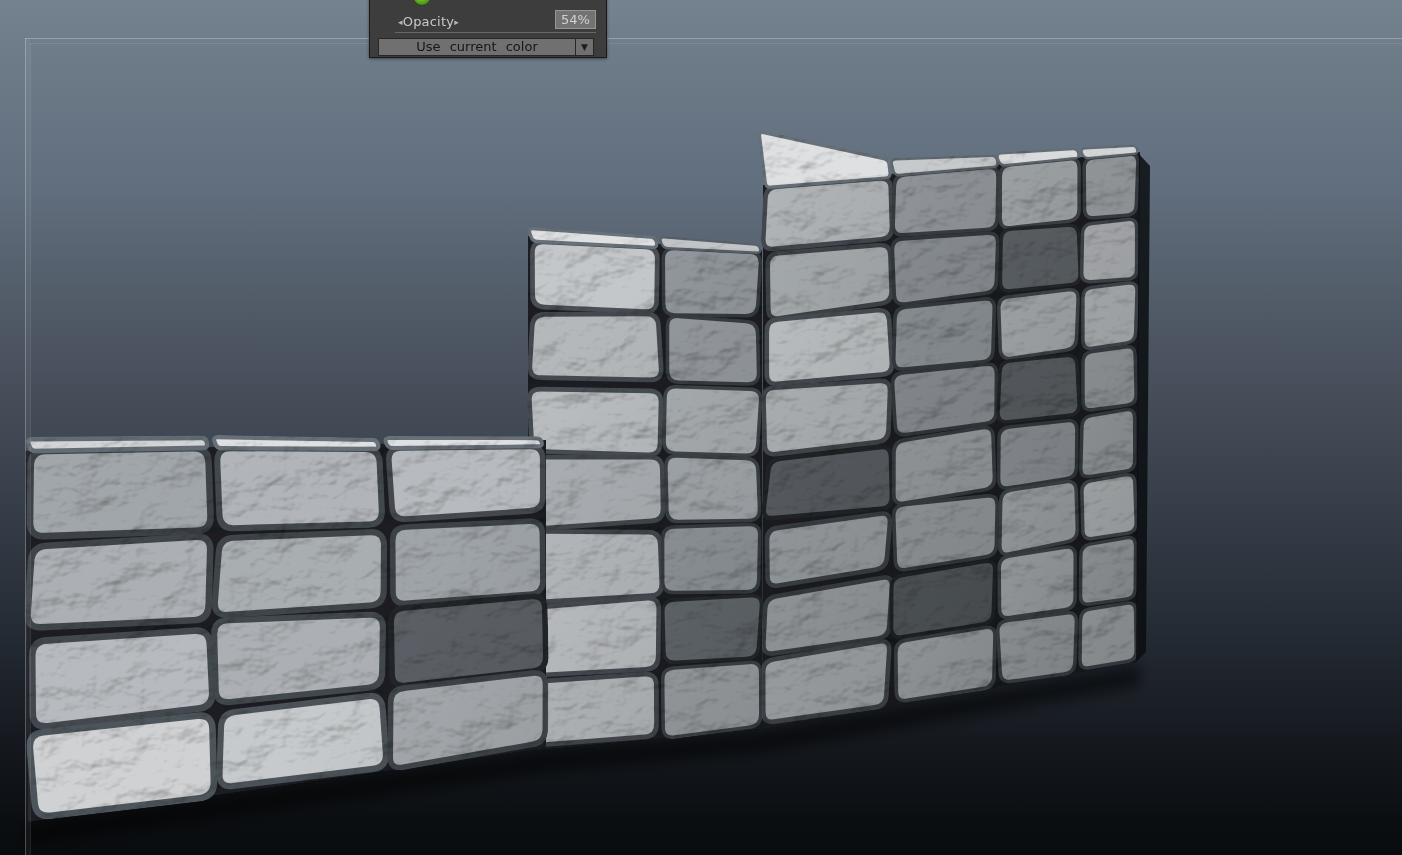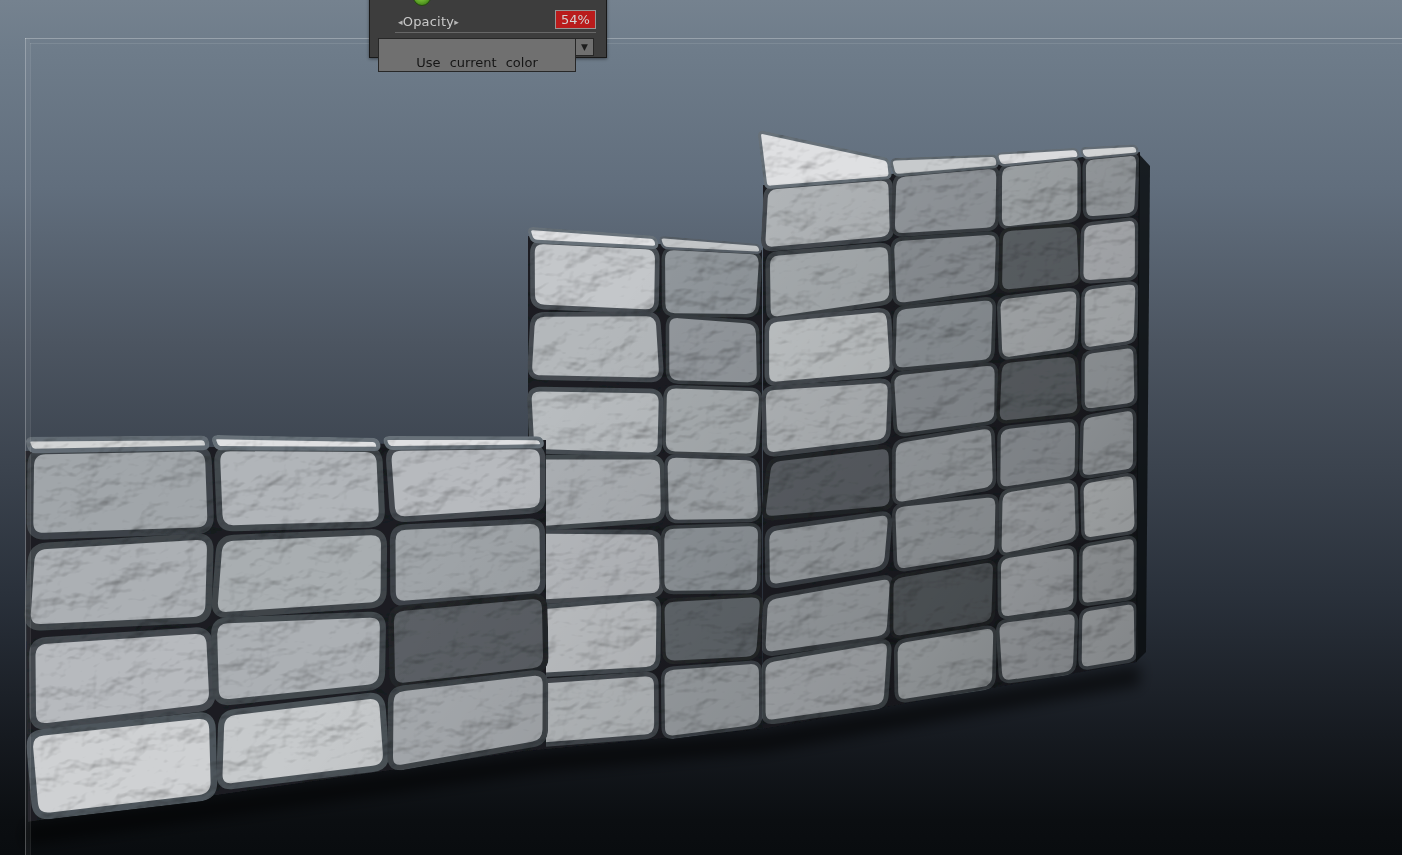--- a/index.html
+++ b/index.html
@@ -36,29 +36,29 @@
     border-bottom:1px solid rgba(255,255,255,0.22);
     margin-left:17px;
   }
   #opacity-label{
     position:absolute;left:3px;top:2px;color:#c9c9c9;font-size:13px;line-height:16px;
     letter-spacing:0.2px;white-space:nowrap;
   }
   .mini-arrow{font-size:9px;color:#b5b5b5;vertical-align:1px;}
   #opacity-value{
     position:absolute;right:0px;top:-2px;width:39px;height:17px;
-    background:#b91c1c;border:1px solid #969696;
+    background:#737373;border:1px solid #969696;
     color:#d2d2d2;font-size:13px;line-height:17px;text-align:center;
   }
   #color-btn-row{position:absolute;left:8px;top:53px;height:18px;}
   #use-color-btn{
     position:absolute;left:0;top:0;width:198px;height:18px;
     background:#707070;border:1px solid #272727;box-sizing:border-box;
     color:#161616;font-size:13px;line-height:16px;text-align:center;
-    word-spacing:5px;padding:16px;font-family:"DejaVu Sans","Liberation Sans",sans-serif;
+    word-spacing:5px;padding:0;font-family:"DejaVu Sans","Liberation Sans",sans-serif;
     cursor:default;
   }
   #use-color-dd{
     position:absolute;left:197px;top:0;width:19px;height:18px;
     background:#707070;border:1px solid #272727;box-sizing:border-box;
     color:#1d1d1d;font-size:9px;line-height:16px;text-align:center;padding:0;
     font-family:"DejaVu Sans","Liberation Sans",sans-serif;cursor:default;
   }
 </style>
 </head>

